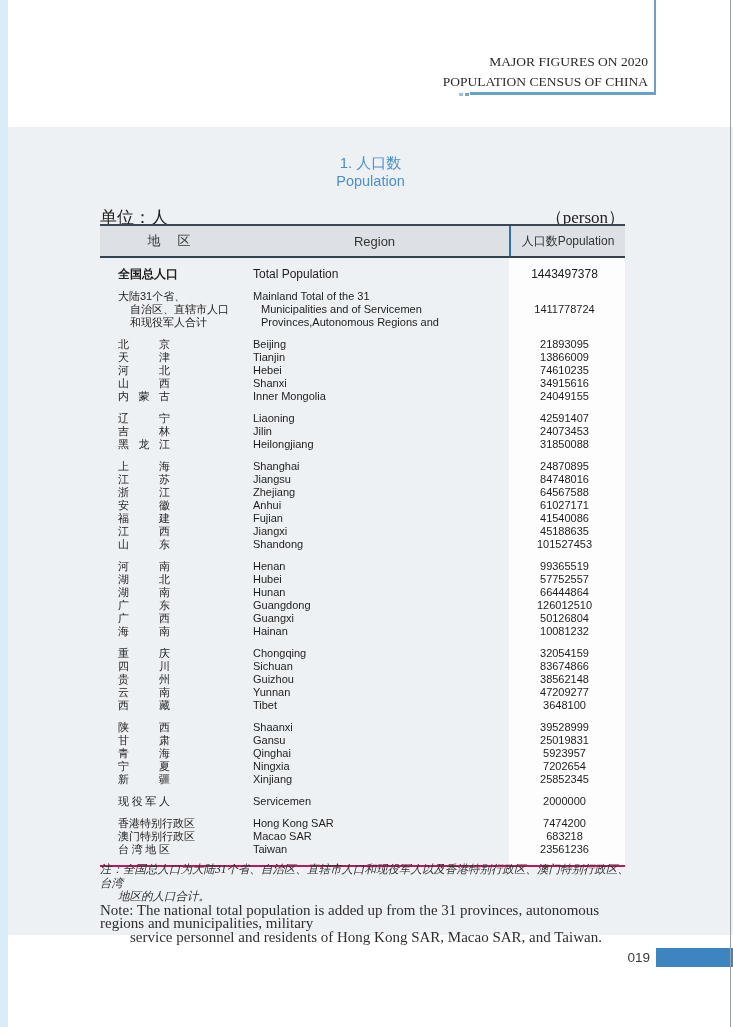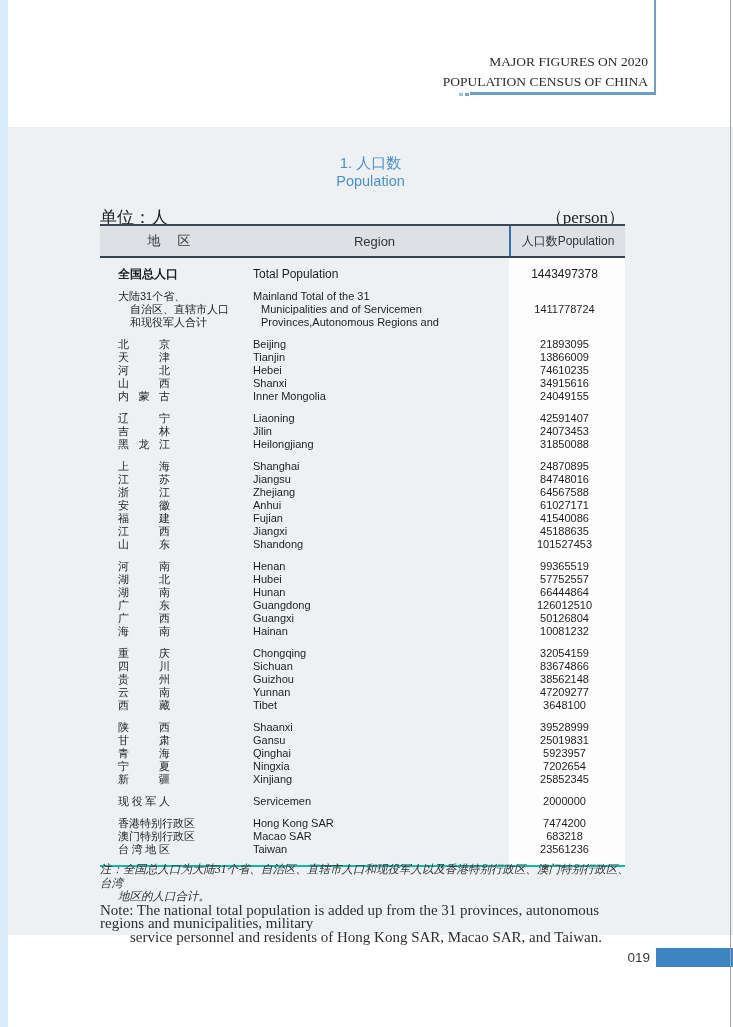--- a/index.html
+++ b/index.html
@@ -32,21 +32,21 @@
     font-family:"Liberation Serif",serif;font-size:17px;color:#222;}
 
   .tbl{position:absolute;left:92px;top:97px;width:525px;}
   .thead{display:flex;height:34px;background:var(--head-bg,#dde1e6);
     border-top:2px solid #3b4754;border-bottom:2px solid #344251;box-sizing:border-box;}
   .th{display:flex;align-items:center;justify-content:center;font-size:13px;color:#333;}
   .th.region-zh{width:140px;letter-spacing:2px;}
   .th.region-en{flex:1;}
   .th.pop{width:116px;flex-direction:row;font-size:12px;line-height:15px;border-left:2px solid var(--divider,#2e74b5);box-sizing:border-box;}
 
-  .tbody{position:relative;padding:10px 0 2px;border-bottom:2px solid #14b8a6;}
+  .tbody{position:relative;padding:10px 0 2px;border-bottom:2px solid #be185d;}
   .pop-band{position:absolute;z-index:0;top:0;bottom:0;left:409px;width:116px;background:#fdfdfe;}
   .row-group{position:relative;z-index:1;margin-bottom:9px;}
   .row-group:last-child{margin-bottom:7px;}
   .row{display:flex;font-family:Liberation Sans, sans-serif;font-size:11px;line-height:13px;color:#1d1d1d;}
   .cell-zh{width:153px;box-sizing:border-box;padding-left:18px;}
   .zh-name{display:inline-block;min-width:52px;text-align:justify;text-align-last:justify;white-space:nowrap;}
   .cell-en{flex:1;}
   .cell-val{width:116px;box-sizing:border-box;padding-right:5px;text-align:center;align-self:center;}
   .zh-line.ind{padding-left:12px;}
   .en-line.ind{padding-left:8px;}

